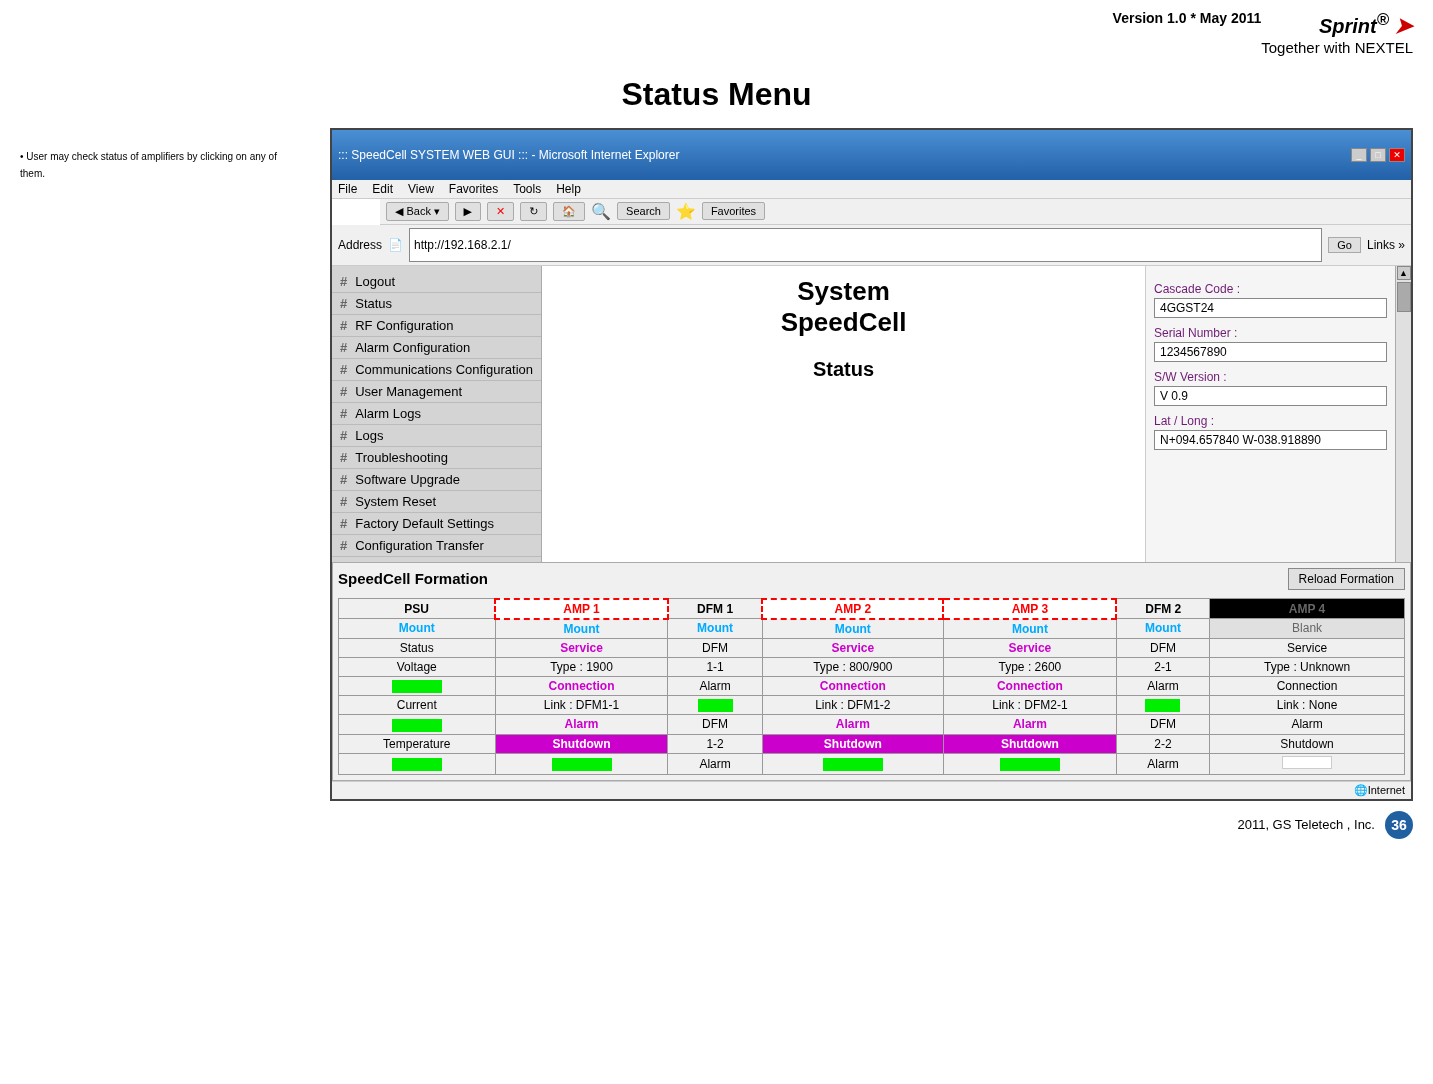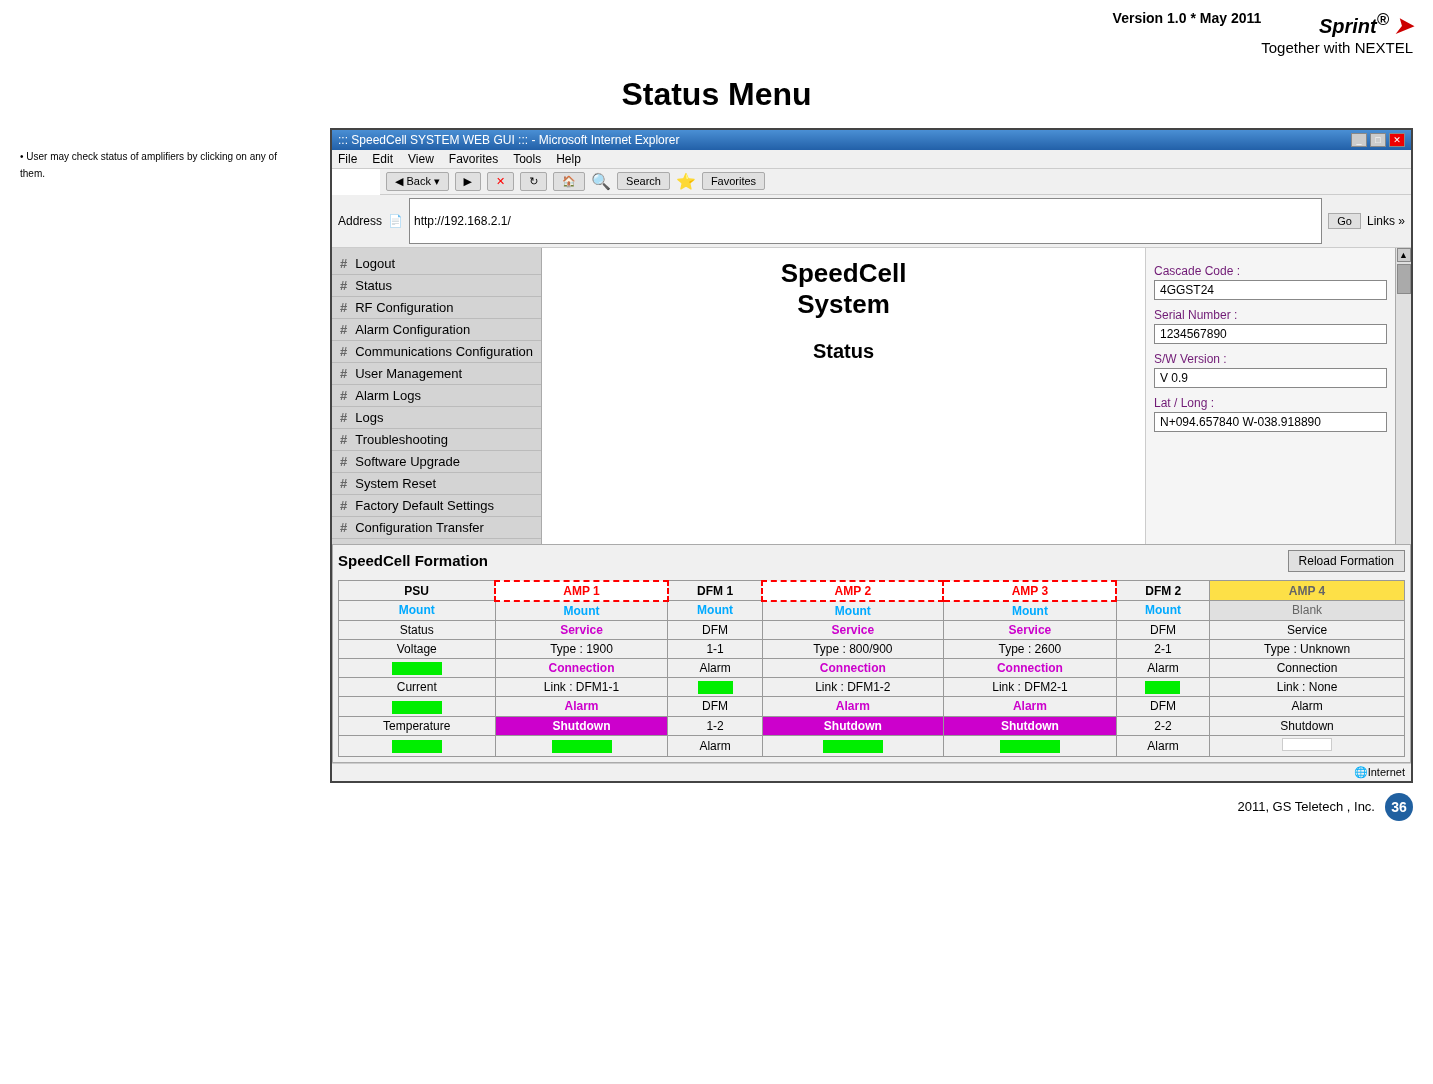--- a/index.html
+++ b/index.html
@@ -8,28 +8,28 @@
     .page-header { display: flex; justify-content: flex-end; align-items: flex-start; padding: 10px 20px; }
     .version-text { font-size: 14px; font-weight: bold; }
     .sprint-logo { text-align: right; }
 
     .page-title { text-align: center; font-size: 32px; font-weight: bold; margin: 10px 0 15px; }
 
     .main-layout { display: flex; padding: 0 20px; gap: 30px; }
     .left-panel { width: 280px; padding-top: 20px; font-size: 10px; line-height: 1.7; }
 
     .browser-window { flex: 1; border: 2px solid #444; background: #fff; }
-    .browser-titlebar { background: linear-gradient(to bottom, #4a8fd4, #2260a8); color: white; padding: 3px 6px; font-size: 12px; display: flex; justify-content: space-between; align-items: center; }
+    .browser-titlebar { background: linear-gradient(to bottom, #4a8fd4, #2260a8); color: white; padding: 18px 6px; font-size: 12px; display: flex; justify-content: space-between; align-items: center; }
     .browser-controls { display: flex; gap: 3px; }
     .browser-btn { width: 16px; height: 14px; background: #ccc; border: 1px solid #888; font-size: 9px; display: flex; align-items: center; justify-content: center; cursor: pointer; }
     .browser-menubar { background: #f0f0f0; padding: 2px 6px; font-size: 12px; border-bottom: 1px solid #ccc; display: flex; gap: 15px; }
     .browser-toolbar { background: #f0f0f0; padding: 3px 6px; border-bottom: 1px solid #ccc; display: flex; align-items: center; gap: 6px; margin-left: 48px; }
     .toolbar-btn { background: #e0e0e0; border: 1px solid #aaa; padding: 2px 8px; font-size: 11px; cursor: pointer; border-radius: 2px; }
     .address-bar { background: #f0f0f0; padding: 3px 6px; border-bottom: 1px solid #ccc; display: flex; align-items: center; gap: 6px; font-size: 12px; }
-    .address-input { flex: 1; border: 1px solid #888; padding: 15px 4px; font-size: 12px; }
+    .address-input { flex: 1; border: 1px solid #888; padding: 9px 4px; font-size: 12px; }
     .go-btn { padding: 1px 8px; font-size: 11px; background: #e0e0e0; border: 1px solid #aaa; cursor: pointer; }
     .sidebar-nav { width: 210px; background: #d4d4d4; border-right: 1px solid #aaa; padding: 5px 0; min-height: 280px; }
     .nav-item { display: flex; align-items: center; padding: 3px 8px; font-size: 13px; cursor: pointer; border-bottom: 1px solid #bbb; background: #d4d4d4; }
     .nav-hash { margin-right: 8px; font-weight: bold; color: #666; }
 
     .main-content { flex: 1; padding: 10px; }
     .speedcell-title { font-size: 26px; font-weight: bold; text-align: center; line-height: 1.2; margin-bottom: 10px; }
     .status-label { font-size: 20px; font-weight: bold; text-align: center; margin-top: 20px; }
 
     .right-panel { width: 250px; border-left: 1px solid #ccc; padding: 8px; font-size: 12px; background: #f5f5f5; }
@@ -43,21 +43,21 @@
 
     .grid-table { width: 100%; border-collapse: collapse; font-size: 12px; }
     .grid-table td, .grid-table th { border: 1px solid #999; padding: 2px 4px; text-align: center; vertical-align: middle; }
 
     .col-header-psu { background: #f0f0f0; }
     .col-header-amp1 { background: #fff; color: #f00; border: 2px dashed #f00 !important; font-weight: bold; }
     .col-header-dfm1 { background: #f0f0f0; }
     .col-header-amp2 { background: #fff; color: #f00; border: 2px dashed #f00 !important; font-weight: bold; }
     .col-header-amp3 { background: #fff; color: #f00; border: 2px dashed #f00 !important; font-weight: bold; }
     .col-header-dfm2 { background: #f0f0f0; }
-    .col-header-amp4 { background: #fde047; color: #666; }
+    .col-header-amp4 { background: #000000; color: #666; }
 
     .cell-cyan { color: #00aaff; font-weight: bold; }
     .cell-magenta { color: #cc00cc; font-weight: bold; }
     .cell-gray { background: #e0e0e0; color: #666; }
 
     .browser-statusbar { background: #f0f0f0; border-top: 1px solid #ccc; padding: 2px 6px; font-size: 11px; display: flex; justify-content: flex-end; align-items: center; }
 
     .page-footer { display: flex; justify-content: flex-end; align-items: center; padding: 10px 20px; gap: 10px; font-size: 13px; }
     .page-num { background: #2060a0; color: white; border-radius: 50%; width: 28px; height: 28px; display: flex; align-items: center; justify-content: center; font-weight: bold; font-size: 14px; }
 
@@ -181,22 +181,22 @@
           <span>Factory Default Settings</span>
         </div>
         <div class="nav-item">
           <span class="nav-hash">#</span>
           <span>Configuration Transfer</span>
         </div>
       </div>
 
       <div class="main-content">
         <div class="speedcell-title">
+          <div>System</div>
           <div>SpeedCell</div>
-          <div>System</div>
         </div>
         <div class="status-label">Status</div>
       </div>
 
       <div class="right-panel">
         <div class="field-label">Cascade Code :</div>
         <div class="field-value">4GGST24</div>
 
         <div class="field-label">Serial Number :</div>
         <div class="field-value">1234567890</div>

